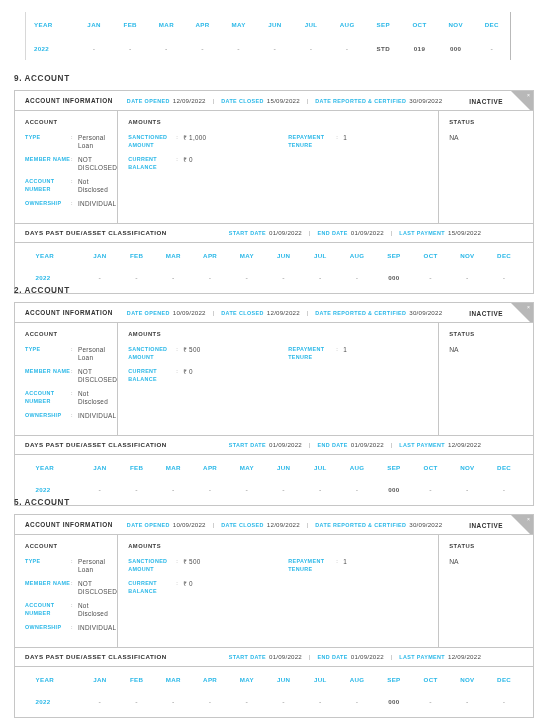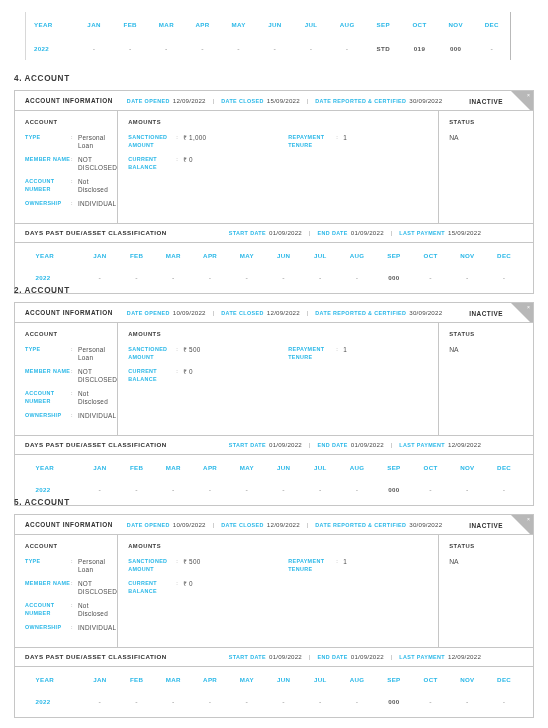--- a/index.html
+++ b/index.html
@@ -152,21 +152,21 @@
             <td class="val">STD</td>
             <td class="val">019</td>
             <td class="val">000</td>
             <td class="dash">-</td>
           </tr>
         </tbody>
     </table>
   </div>
 
   <div id="sections-host">
-      <div class="sec-title" style="top: 74px;">4. ACCOUNT</div>
+      <div class="sec-title" style="top: 74px;">9. ACCOUNT</div>
       <div class="card" style="top: 90px;">
         <div class="card-hd">
           <span class="hd-title">ACCOUNT INFORMATION</span>
           <span class="hd-meta">
             <span class="hd-lbl">DATE OPENED</span>
             <span class="hd-val">12/09/2022</span>
             <span class="hd-sep">|</span>
             <span class="hd-lbl">DATE CLOSED</span>
             <span class="hd-val">15/09/2022</span>
             <span class="hd-sep">|</span>

